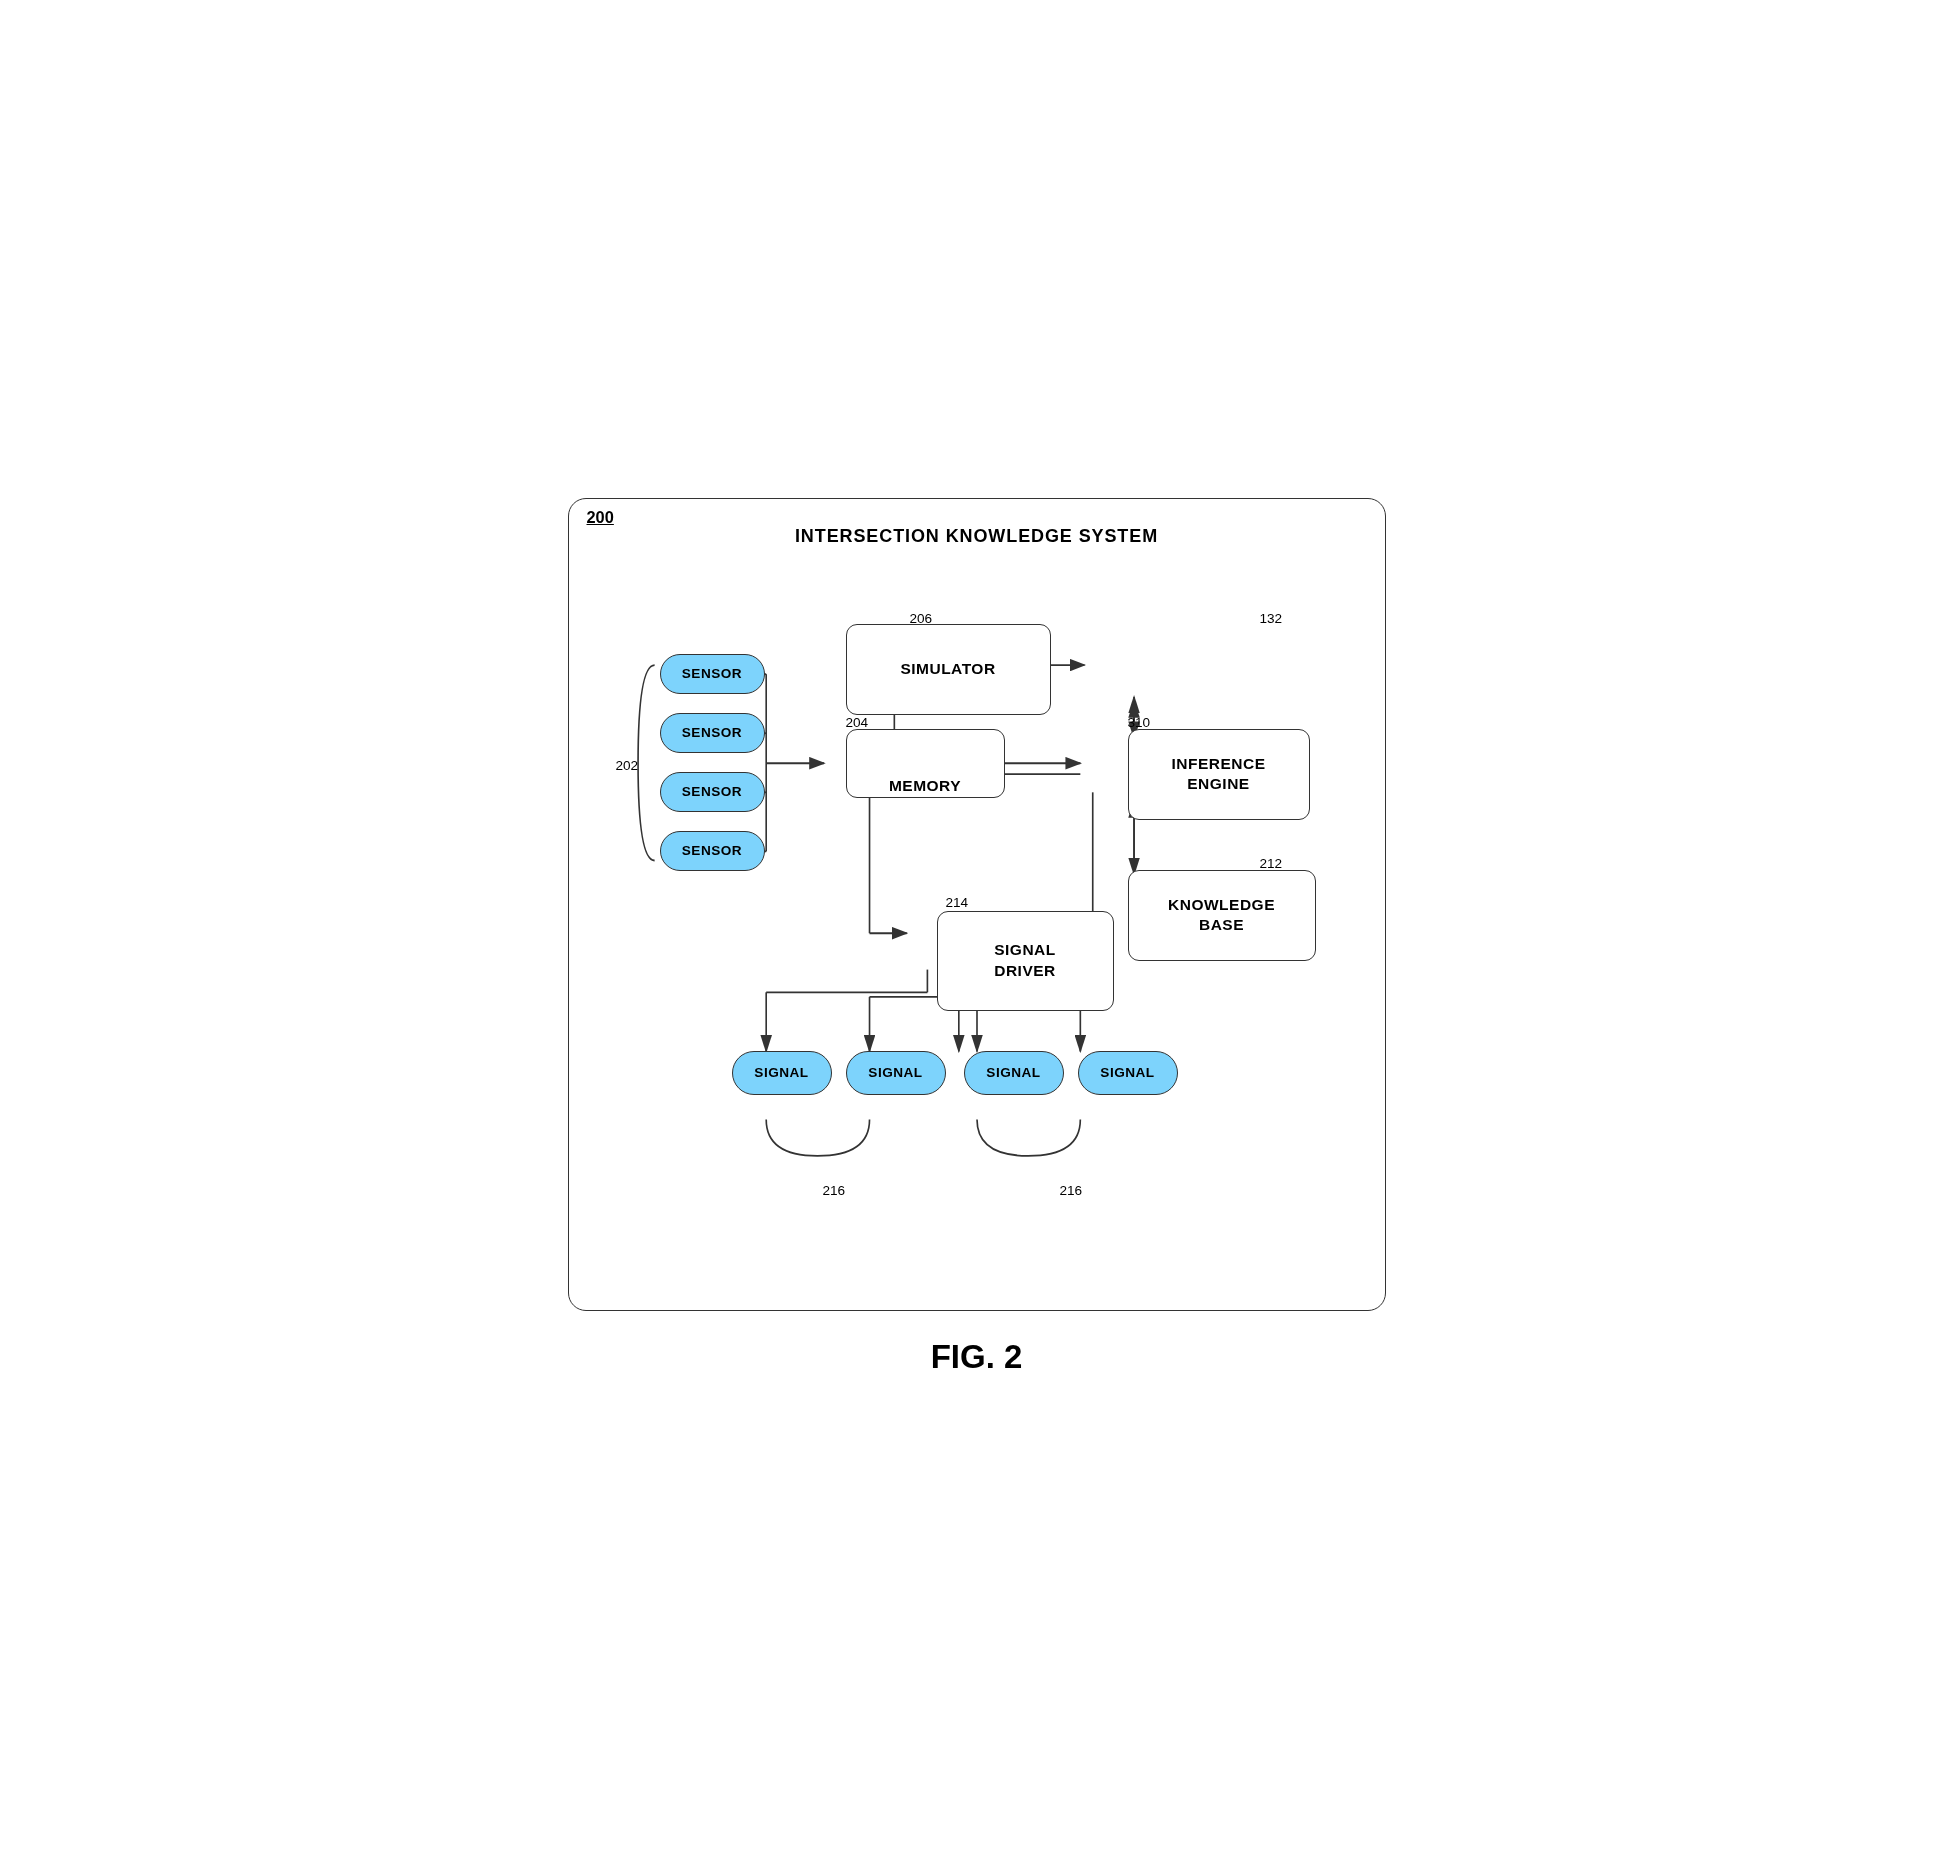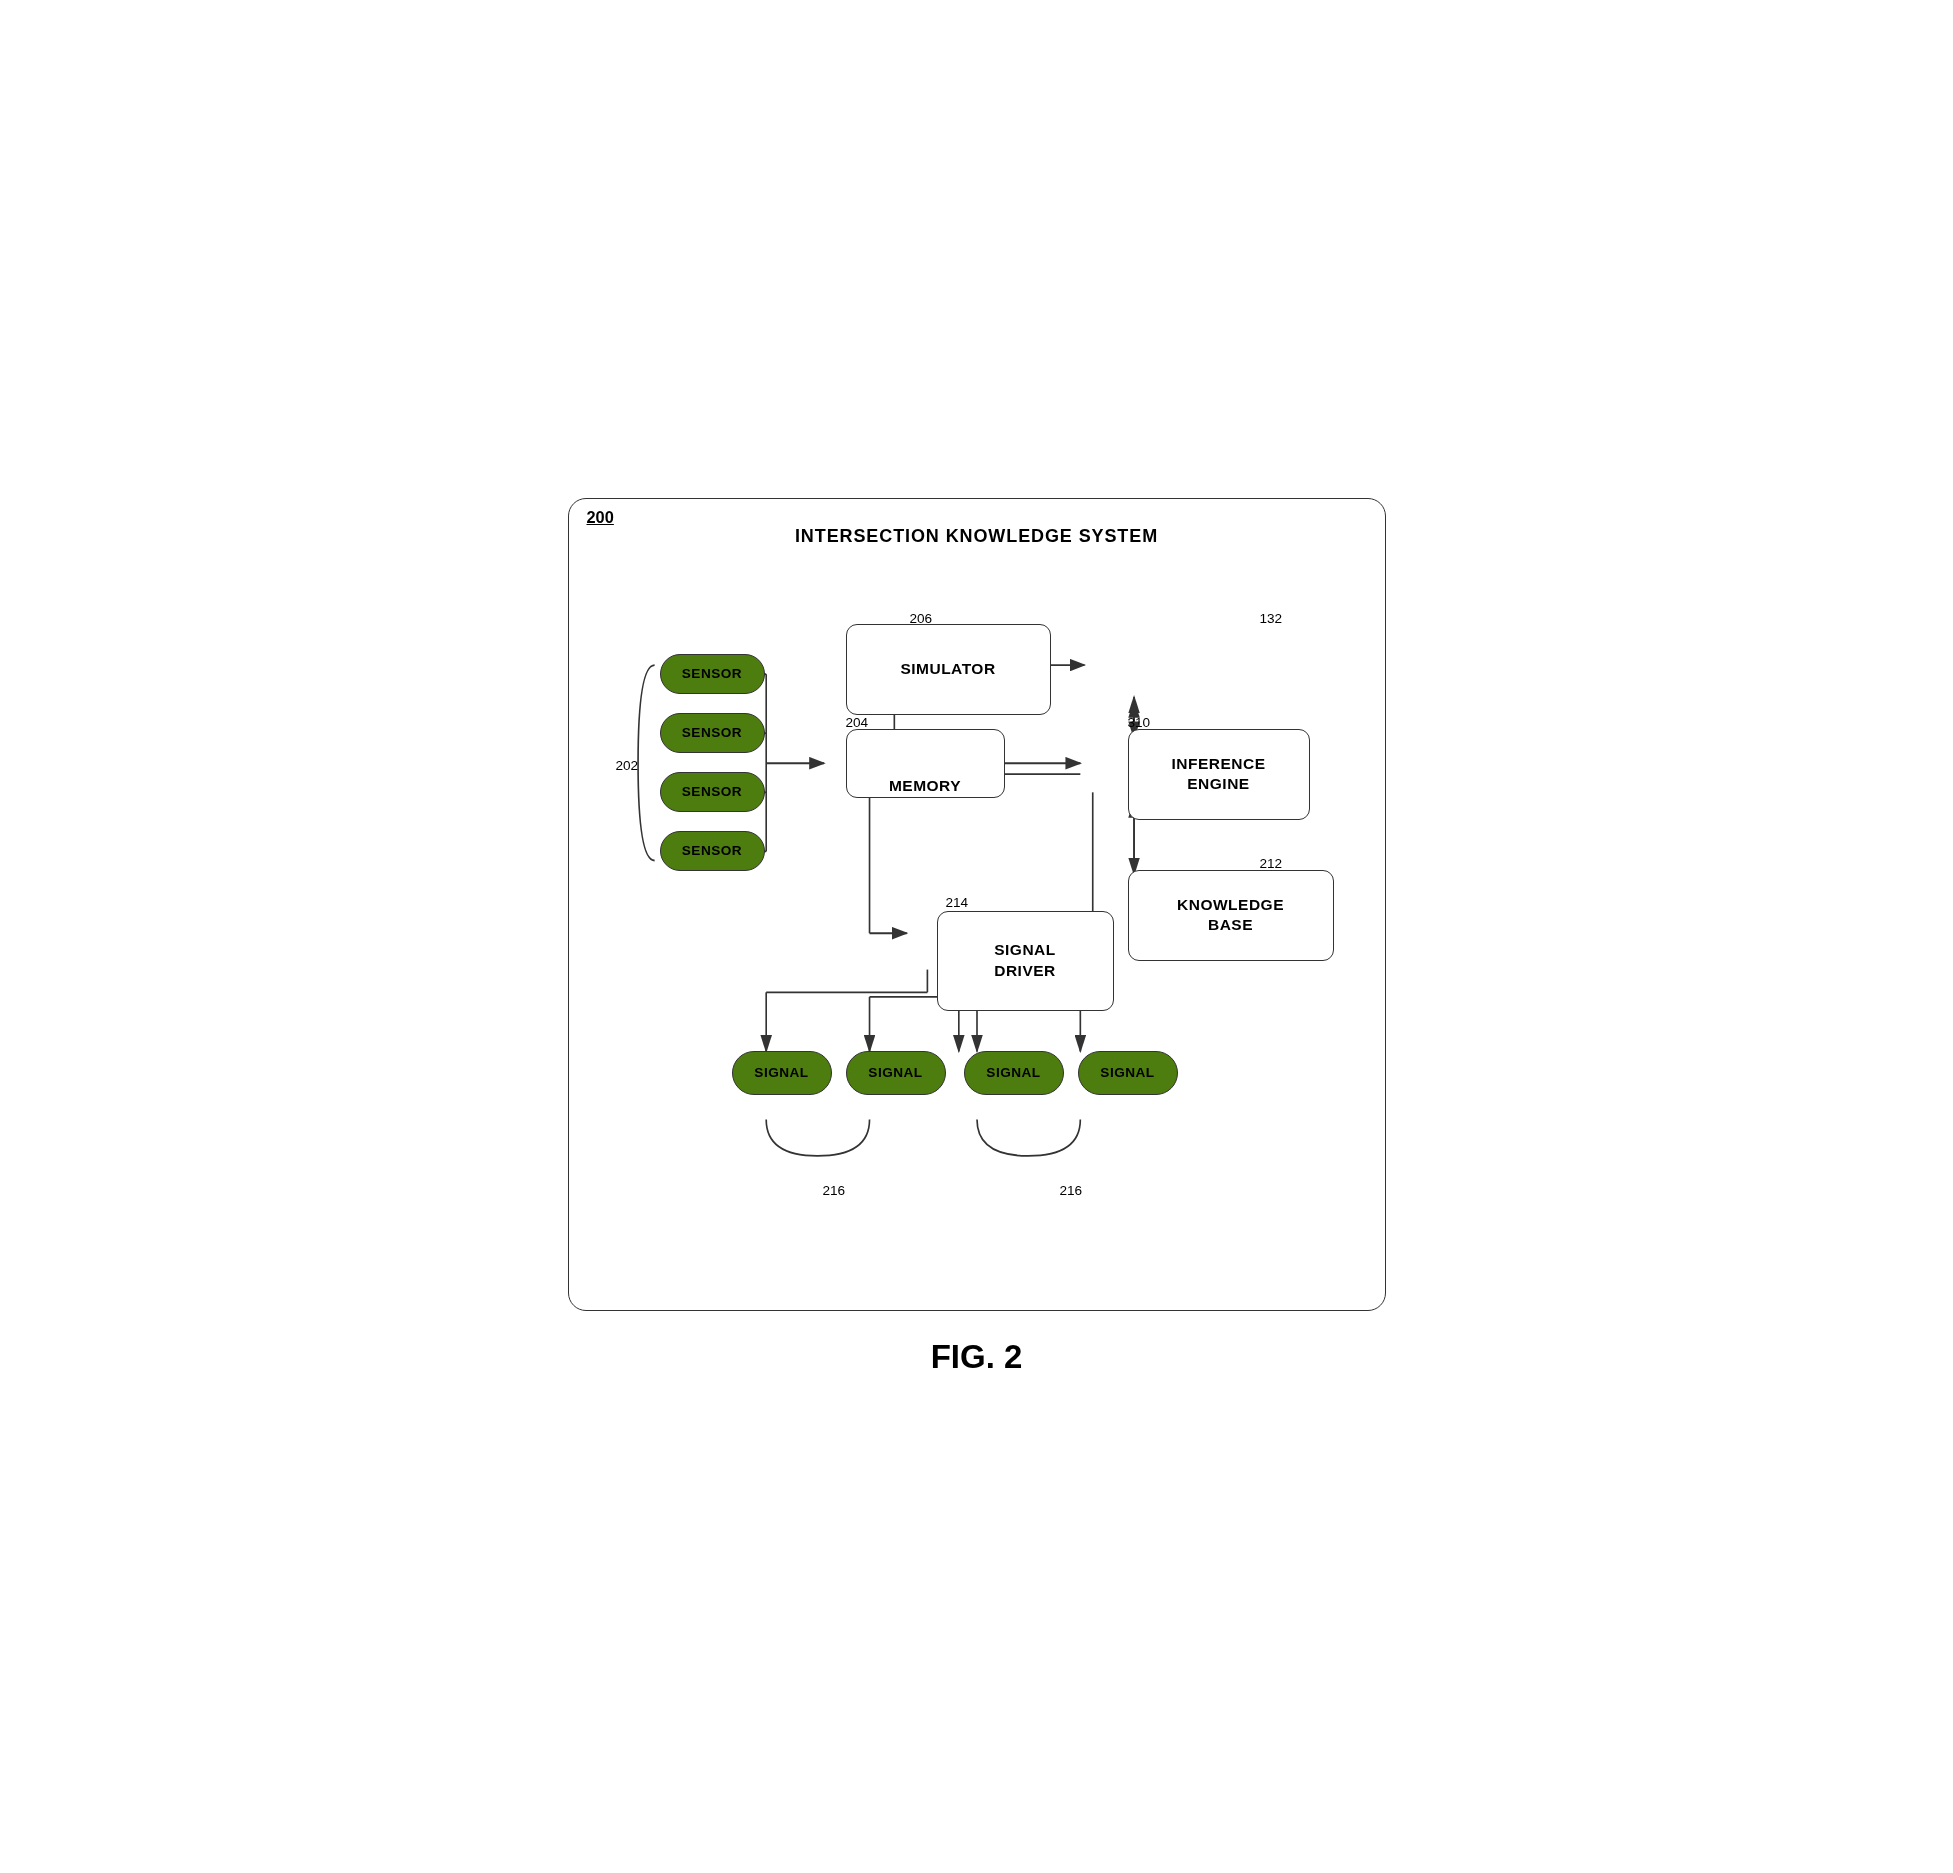--- a/index.html
+++ b/index.html
@@ -67,21 +67,21 @@
       font-size: 15.5px;
       font-weight: bold;
       letter-spacing: 0.5px;
       line-height: 1.3;
     }
 
     .box-pill {
       position: absolute;
       border: 1.8px solid #333;
       border-radius: 27px;
-      background: #4d7c0f;
+      background: #7dd3fc;
       display: flex;
       align-items: center;
       justify-content: center;
       text-align: center;
       font-size: 13.6px;
       font-weight: bold;
       letter-spacing: 0.5px;
     }
 
     .label-ref {
@@ -207,21 +207,21 @@
 
       <div class="label-ref" style="left:655px; top:55px;">132</div>
 
       <div class="box" style="left:523px; top:173px; width:182px; height:91px;">
         <span style="white-space:pre-line;">INFERENCE
 ENGINE</span>
       </div>
 
       <div class="label-ref" style="left:523px; top:159px;">310</div>
 
-      <div class="box" style="left:523px; top:314px; width:206px; height:91px;">
+      <div class="box" style="left:523px; top:314px; width:188px; height:91px;">
         <span style="white-space:pre-line;">KNOWLEDGE
 BASE</span>
       </div>
 
       <div class="label-ref" style="left:655px; top:300px;">212</div>
 
       <div class="box" style="left:332px; top:355px; width:177px; height:100px;">
         <span style="white-space:pre-line;">SIGNAL
 DRIVER</span>
       </div>

